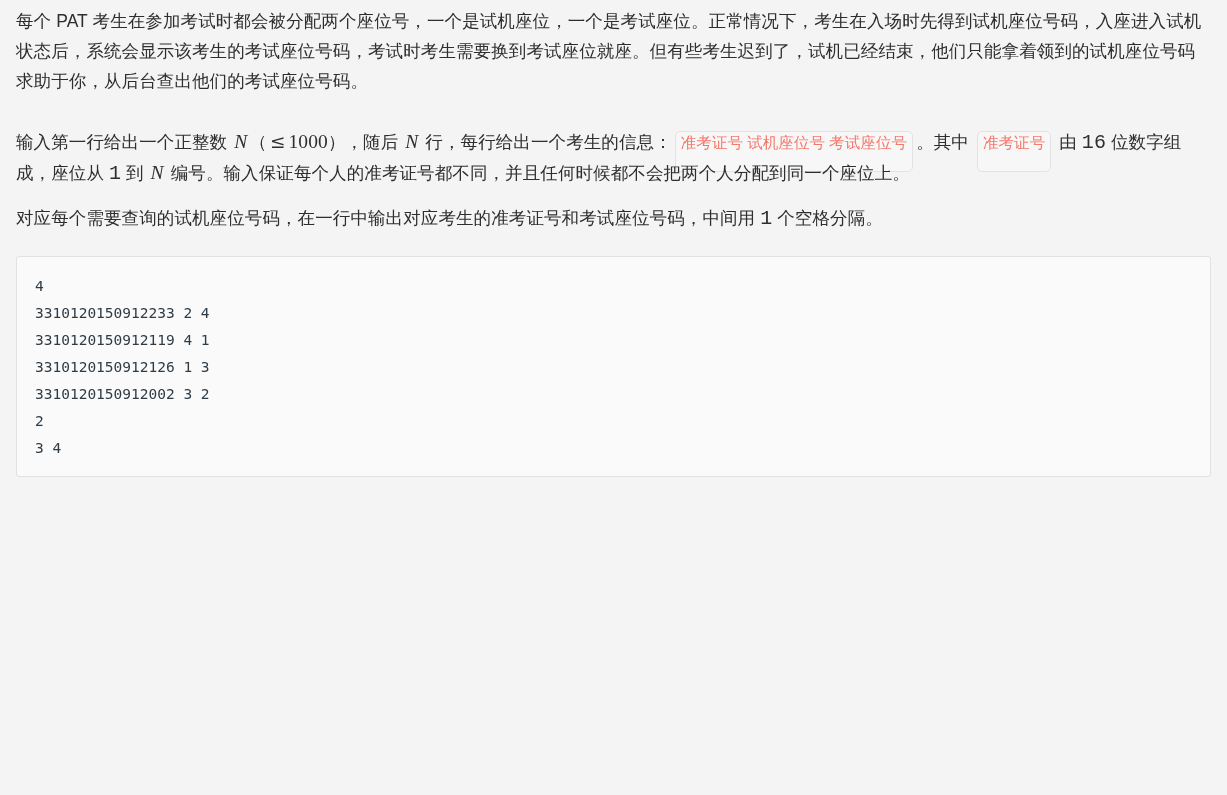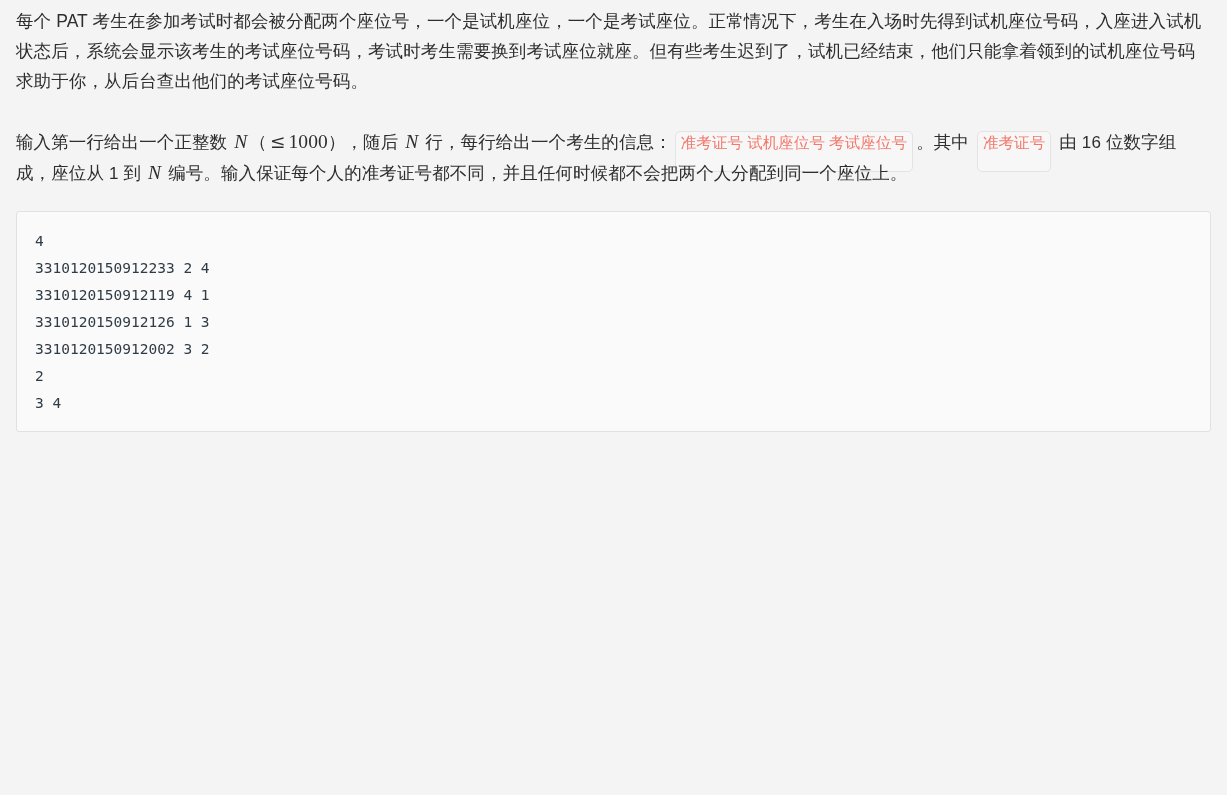--- a/index.html
+++ b/index.html
@@ -62,22 +62,22 @@
     color: #2e2e2e;
   }
   .mnum {
     font-family: "Liberation Serif", "DejaVu Serif", serif;
     font-style: normal;
     font-size: 19.5px;
     color: #2e2e2e;
     text-align: right;
   }
   .num {
-    font-family: Liberation Sans, sans-serif;
-    font-size: 17px;
+    font-family: Liberation Mono, monospace;
+    font-size: 20px;
   }
 
   
   code.inline {
     background: #f7f7f7;
     border: 1px solid #e3e3e3;
     border-radius: 5px;
     color: #f4786c;
     font-family: "Liberation Serif", "DejaVu Serif", serif;
     font-size: 15.5px;
@@ -112,20 +112,21 @@
 
 <div class="page">
 
   <p class="para intro">每个 PAT 考生在参加考试时都会被分配两个座位号，一个是试机座位，一个是考试座位。正常情况下，考生在入场时先得到试机座位号码，入座进入试机状态后，系统会显示该考生的考试座位号码，考试时考生需要换到考试座位就座。但有些考生迟到了，试机已经结束，他们只能拿着领到的试机座位号码求助于你，从后台查出他们的考试座位号码。</p>
 
 
   <p class="para"><span>输入第一行给出一个正整数 </span><span class="math">N</span><span>（</span><span class="mrel">≤</span><span class="mnum">1000</span><span>），随后 </span><span class="math">N</span><span> 行，每行给出一个考生的信息：</span><code class="inline">准考证号 试机座位号 考试座位号</code><span>。其中 </span><code class="inline">准考证号</code><span> 由 </span><span class="num">16</span><span> 位数字组成，座位从 </span><span class="num">1</span><span> 到 </span><span class="math">N</span><span> 编号。输入保证每个人的准考证号都不同，并且任何时候都不会把两个人分配到同一个座位上。</span></p>
 
 
 
+  <p class="para"><span>对应每个需要查询的试机座位号码，在一行中输出对应考生的准考证号和考试座位号码，中间用 </span><span class="num">1</span><span> 个空格分隔。</span></p>
 
 
   <div class="codeblock">
     <pre>4
 3310120150912233 2 4
 3310120150912119 4 1
 3310120150912126 1 3
 3310120150912002 3 2
 2
 3 4</pre>

